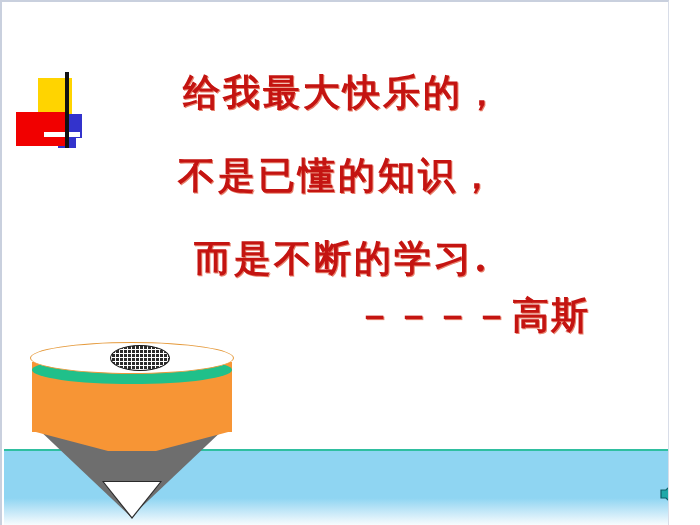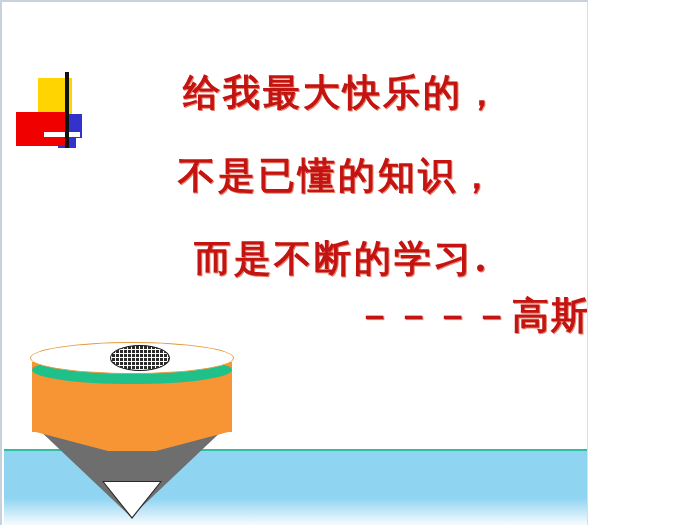--- a/index.html
+++ b/index.html
@@ -2,21 +2,21 @@
 <html><head>
 <meta charset="utf-8">
 <style>
   html, body {
     margin: 0;
     padding: 0;
     background: #ffffff;
   }
   #slide {
     position: relative;
-    width: 588px;
+    width: 669px;
     height: 525px;
     background: #ffffff;
     overflow: hidden;
     font-family: "DejaVu Sans", "Liberation Sans", sans-serif;
     box-sizing: border-box;
     border-top: 2px solid #c9d0de;
     border-left: 2px solid #c9d0de;
     border-right: 1px solid #d8dde8;
   }
 

